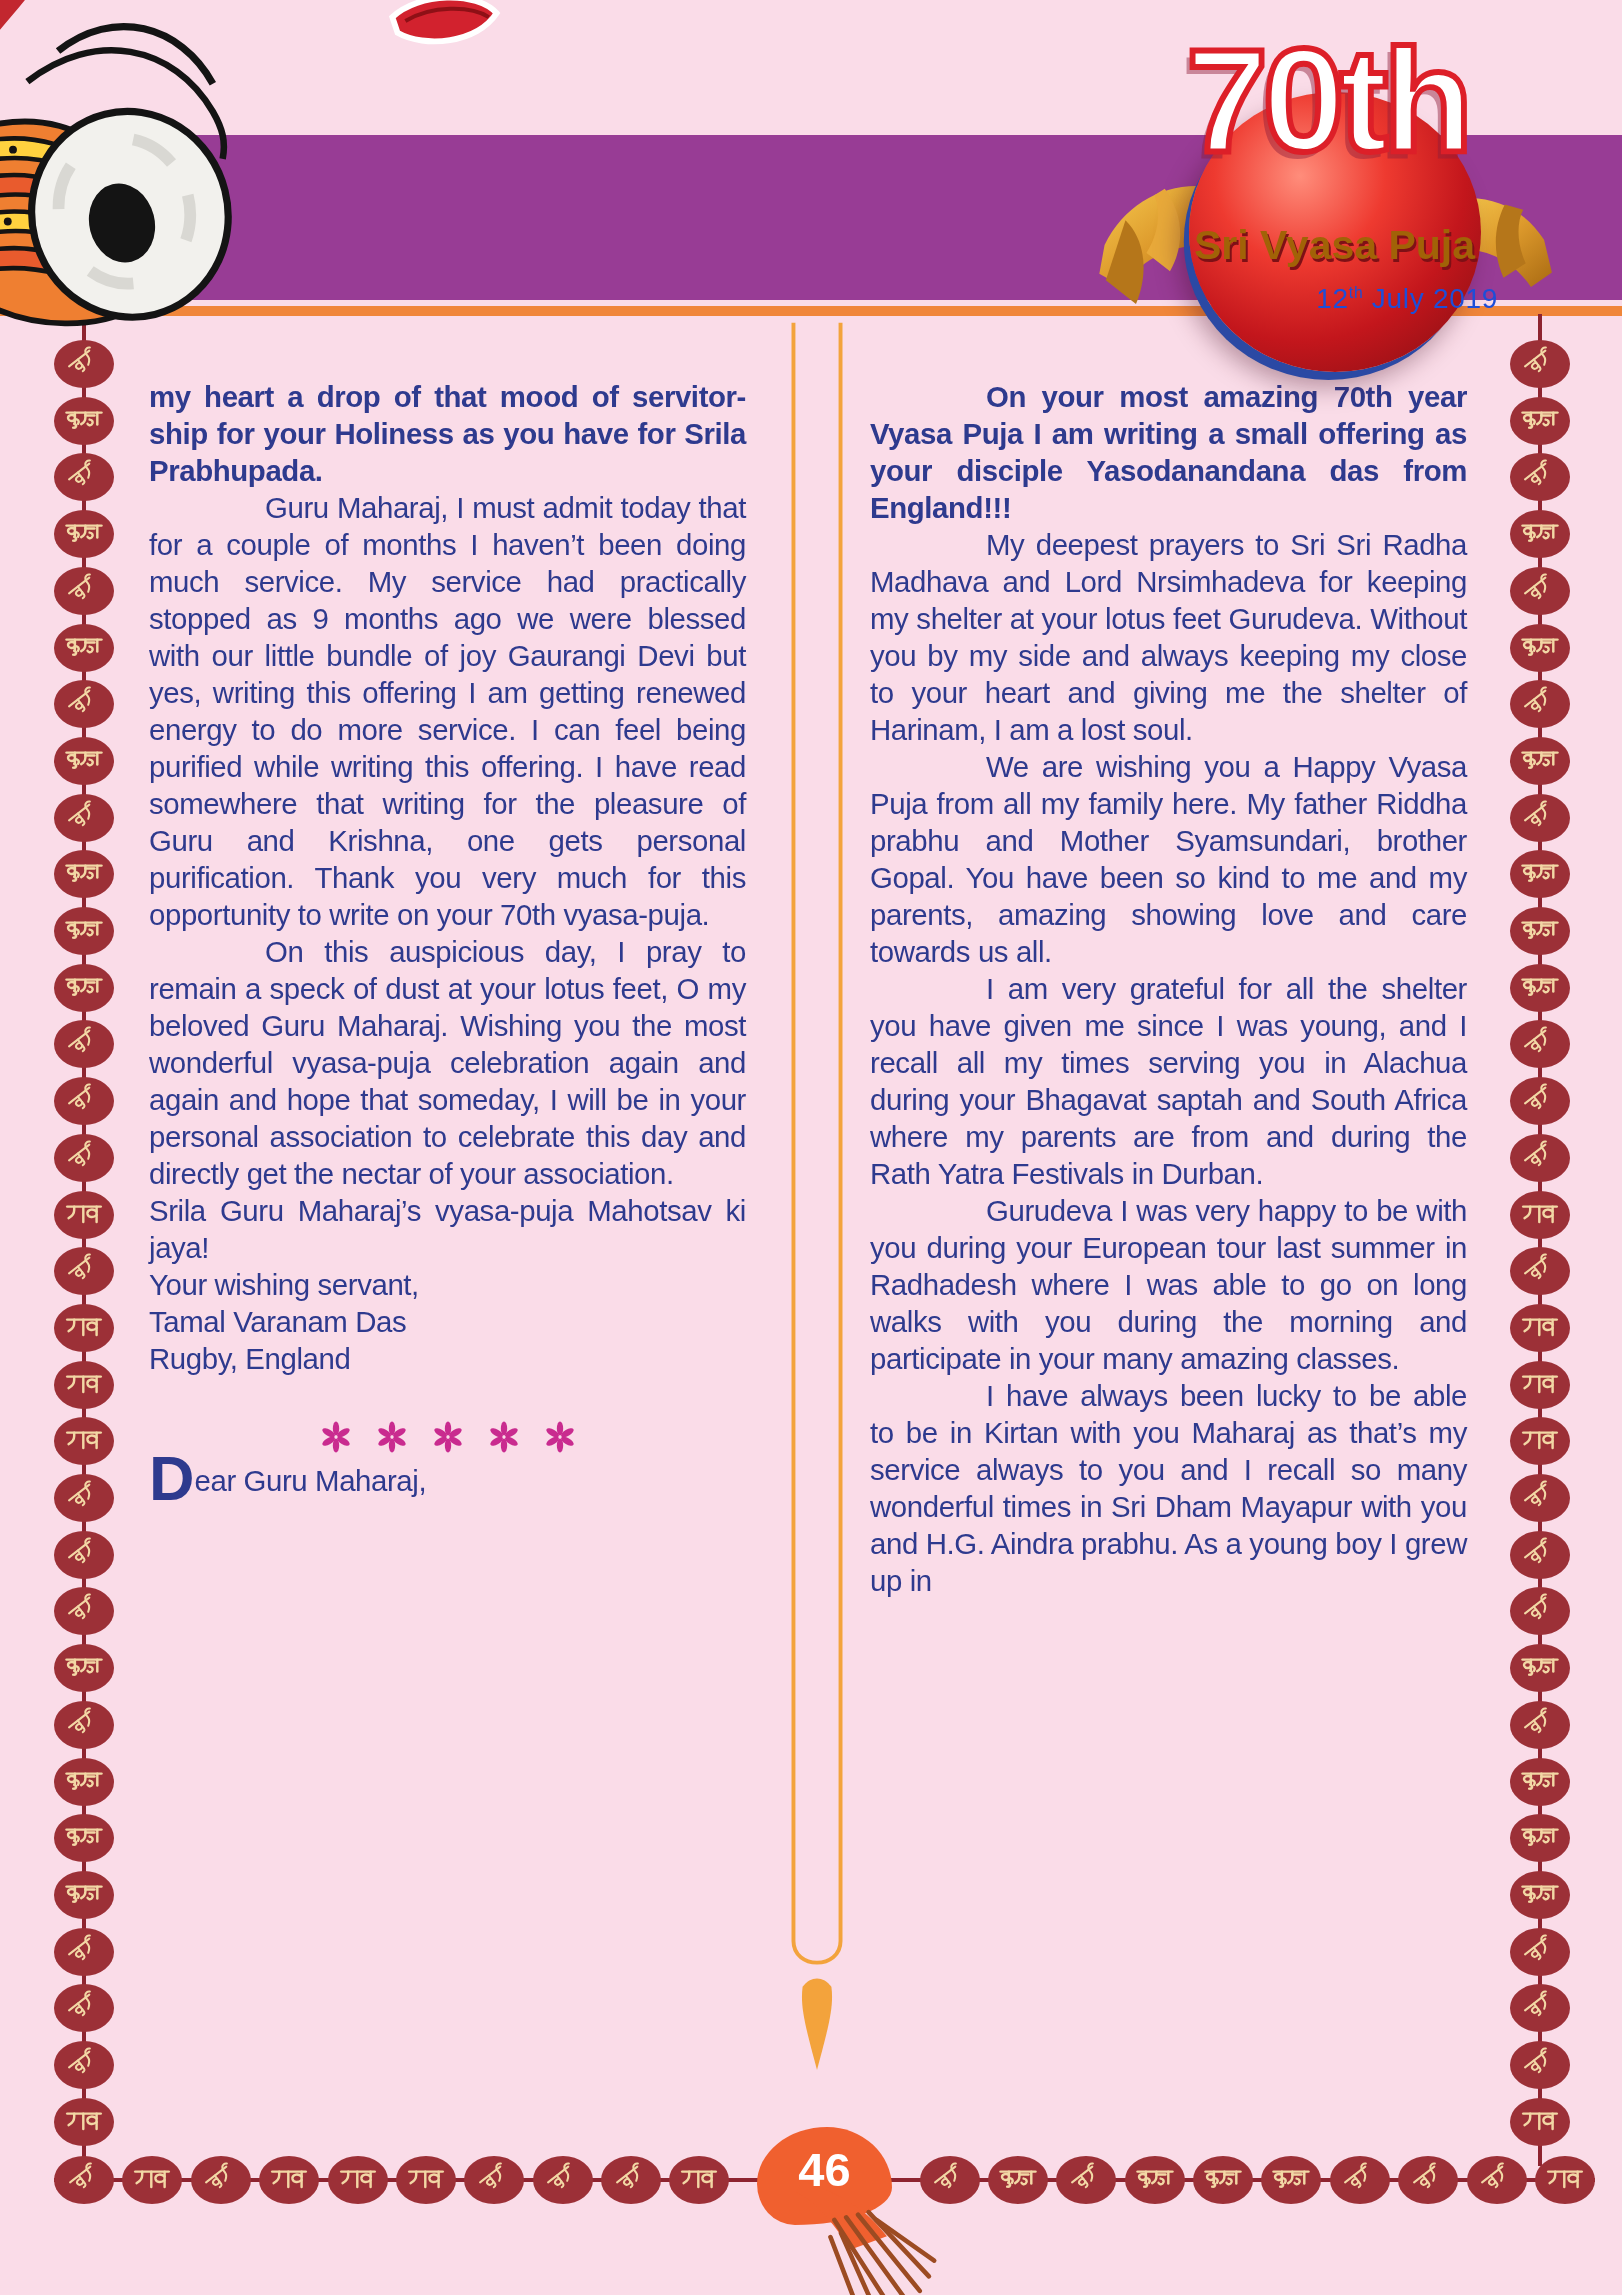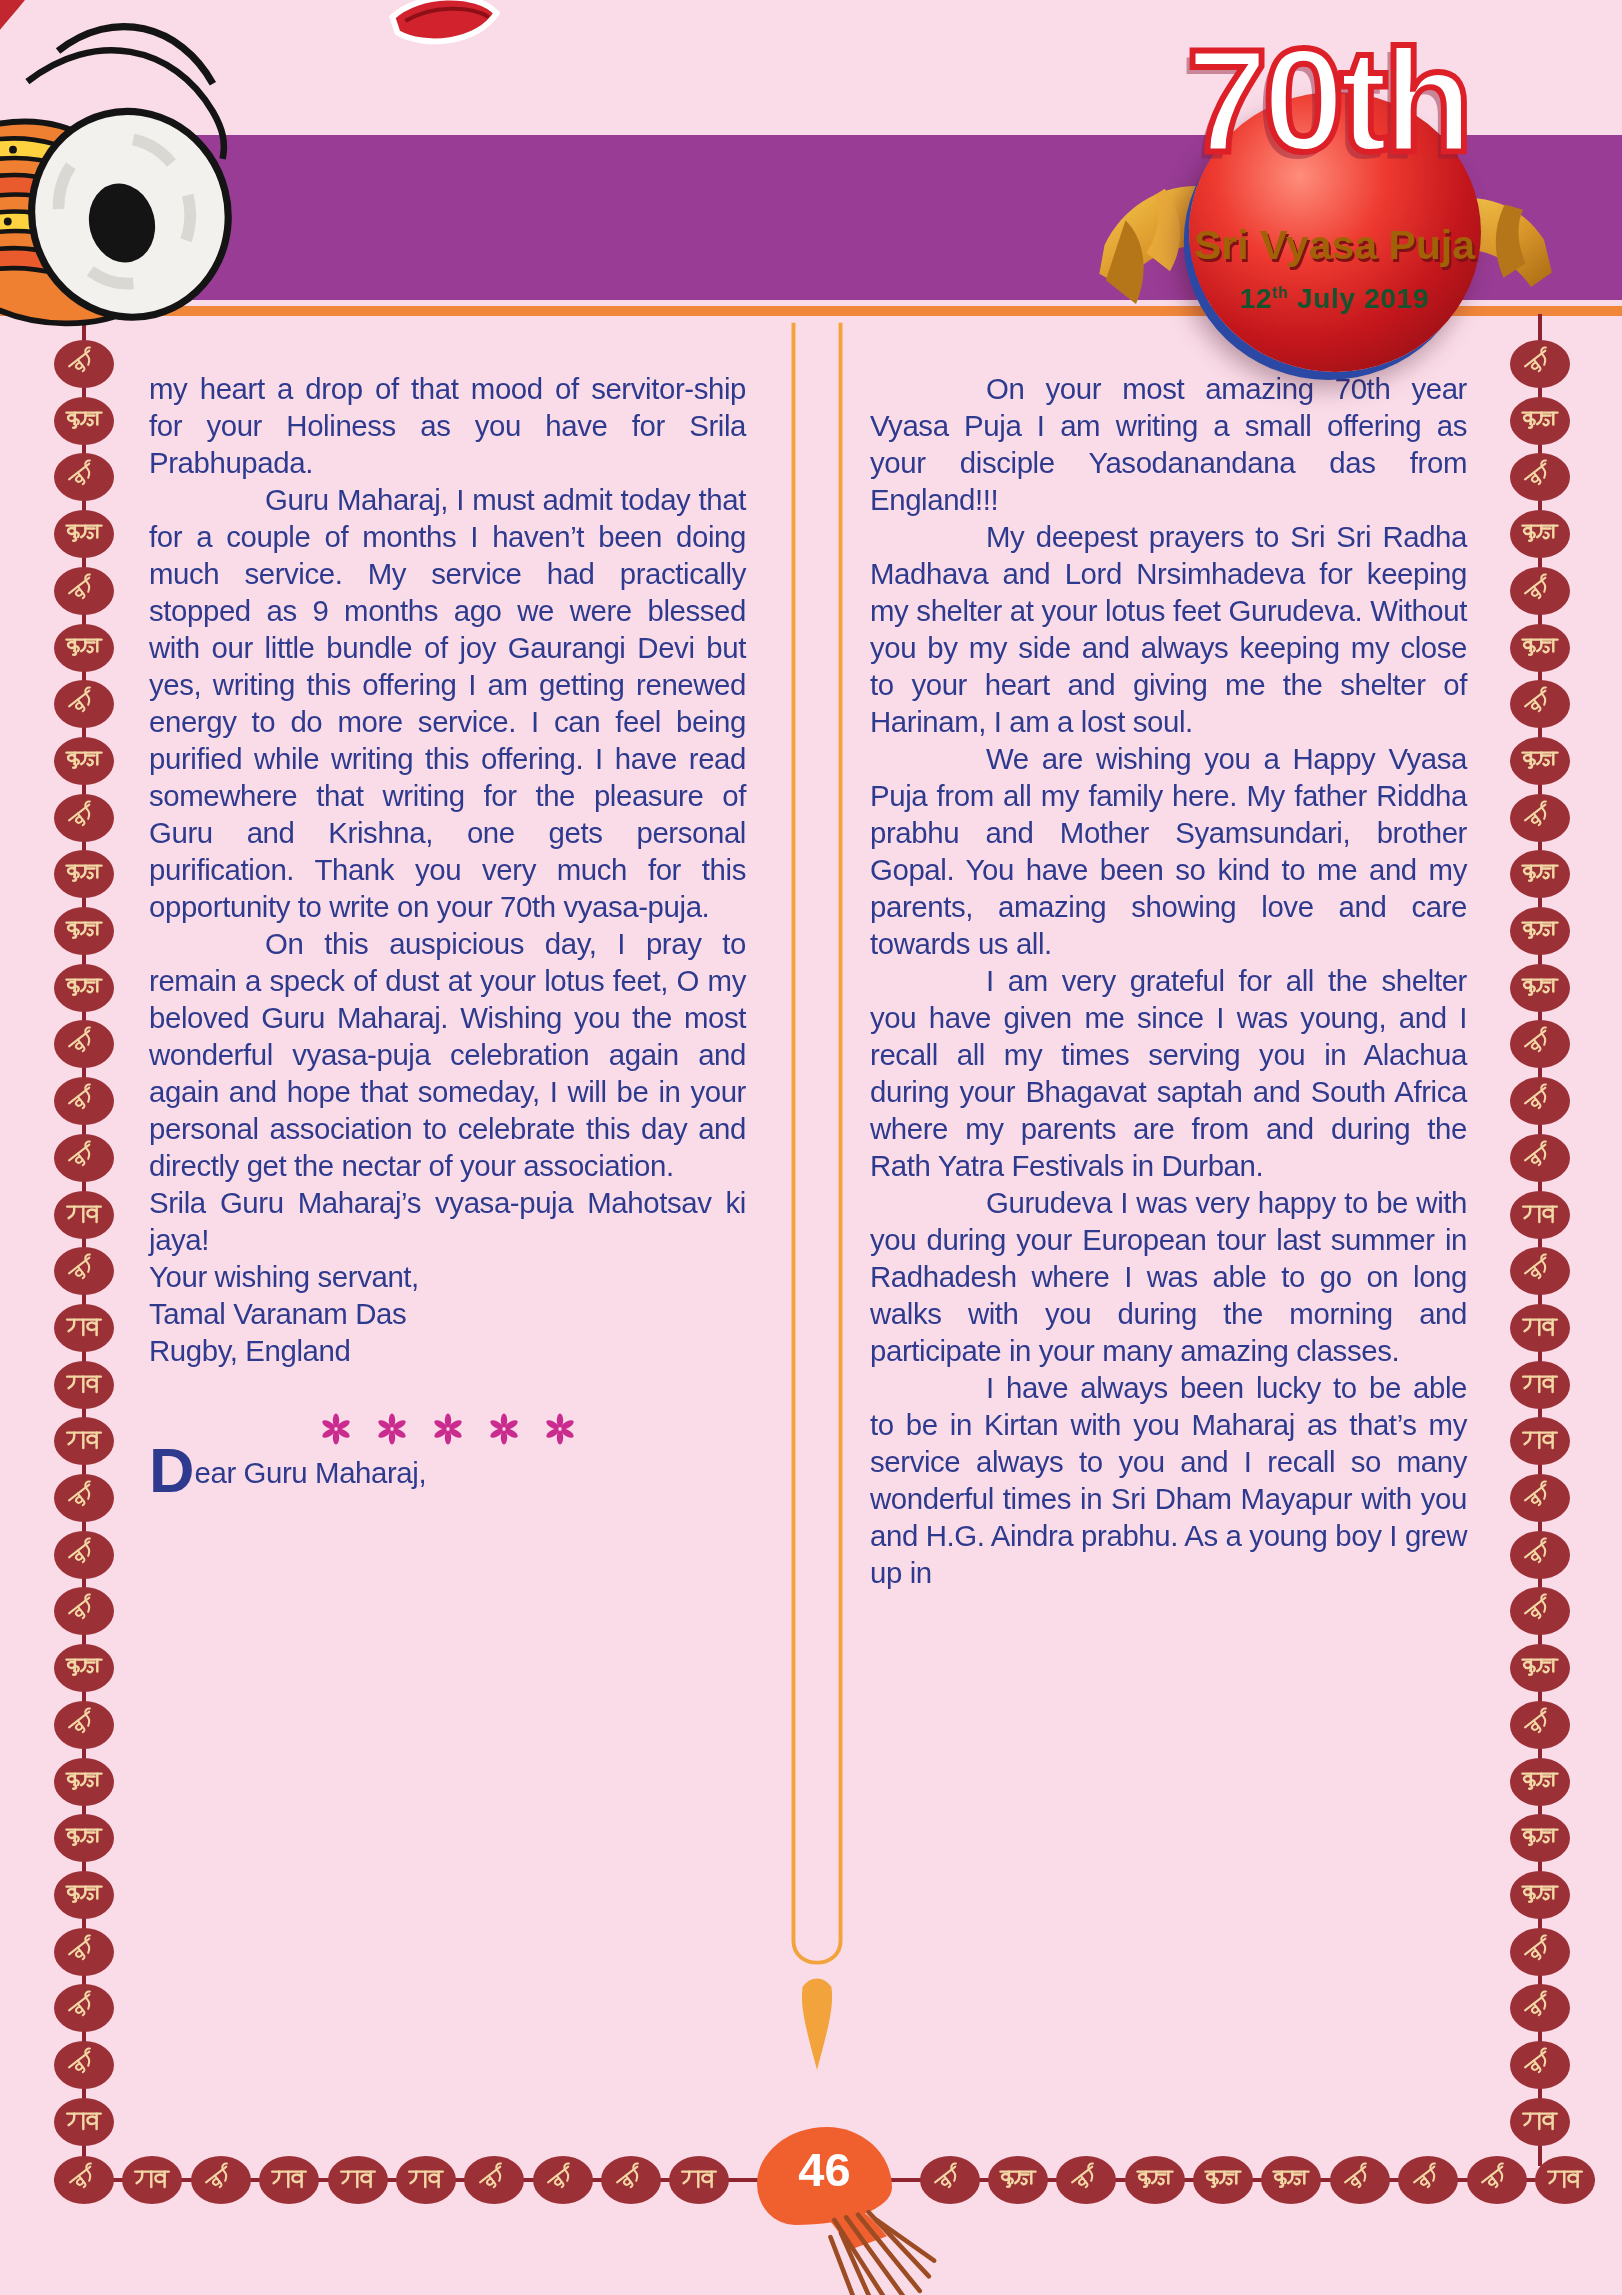--- a/index.html
+++ b/index.html
@@ -30,36 +30,36 @@
     font-size:147px;font-weight:bold;letter-spacing:-5.2px;color:#ffffff;
     -webkit-text-stroke:5.9px #dd1f28;
     text-shadow:-5.9px 7.2px 0 rgba(141,28,58,.45);
   }
   .badge-sub{
     position:absolute;left:85px;top:198px;width:327px;text-align:center;
     font-size:41px;font-weight:bold;color:#a16207;
     text-shadow:2px 2.6px 0 #7e1016;
   }
   .badge-date{
-    position:absolute;left:85px;top:259px;width:327px;text-align:center;
-    font-size:28px;font-weight:bold;color:#14532d;letter-spacing:0.7px;
+    position:absolute;left:85px;top:259px;width:327px;text-align:right;
+    font-size:28px;font-weight:normal;color:#1d4ed8;letter-spacing:0.7px;
   }
   .badge-date sup{font-size:15.7px;}
 
   
   .col{
     position:absolute;top:370px;width:597px;
     font-size:29.4px;line-height:37px;letter-spacing:-0.4px;
     color:#2e3a8e;text-align:justify;
   }
   .col-left{left:149px;}
   .col-right{left:870px;}
   .col p{margin:0;}
   .block{margin-top:37px;}
-  .block:first-child{margin-top:0;}
+  .block:first-child{margin-top:8px;font-weight:bold;}
   .nogap{margin-top:0;}
   .indent{text-indent:116px;}
   .stars{margin-top:43px;text-align:center;color:#c92b8f;}
   .stars svg{width:34px;height:34px;margin:0 11px;color:#c92b8f;}
   .dropcap{margin-top:119px;}
   .dropcap .big{font-size:63px;font-weight:bold;letter-spacing:0;vertical-align:-8.5px;line-height:0;}
   .gap-sm{margin-top:34px;}
 
   
   .divider{position:absolute;left:783px;top:322px;width:68px;height:1767px;z-index:2;}

